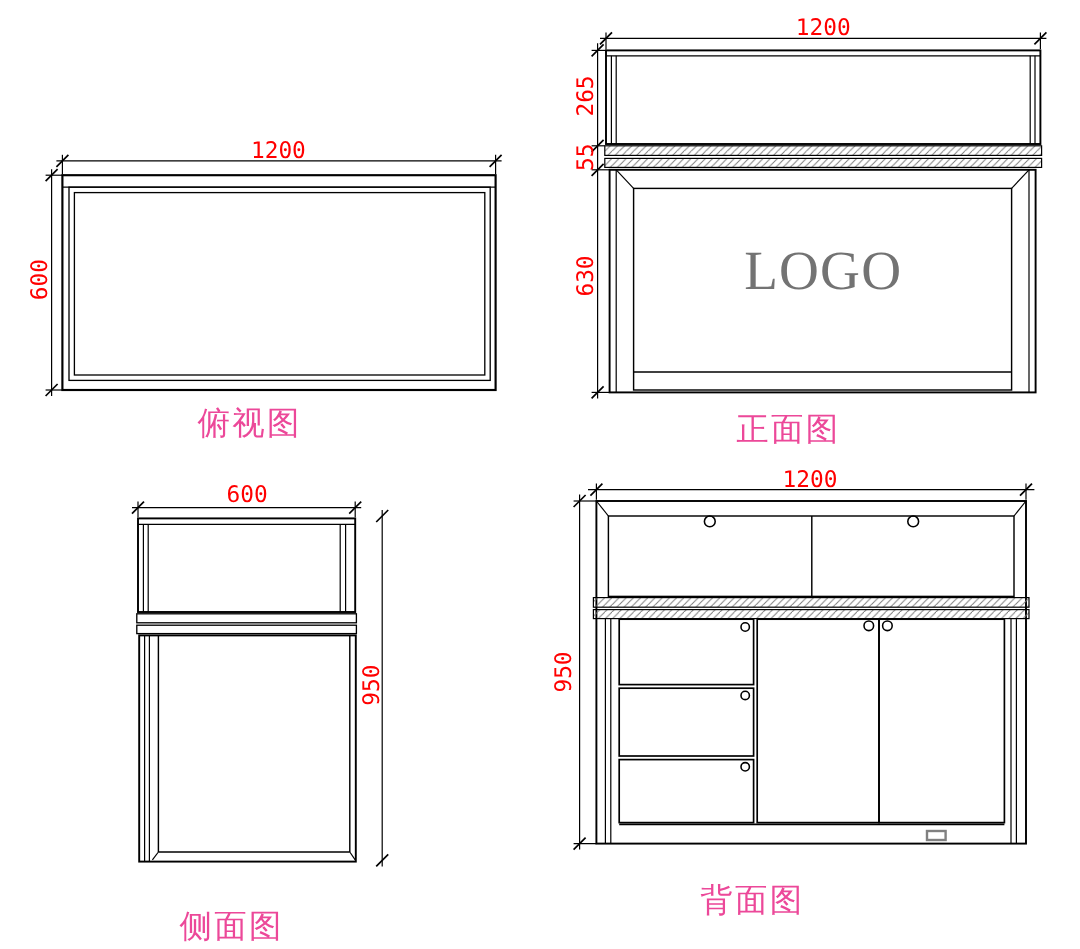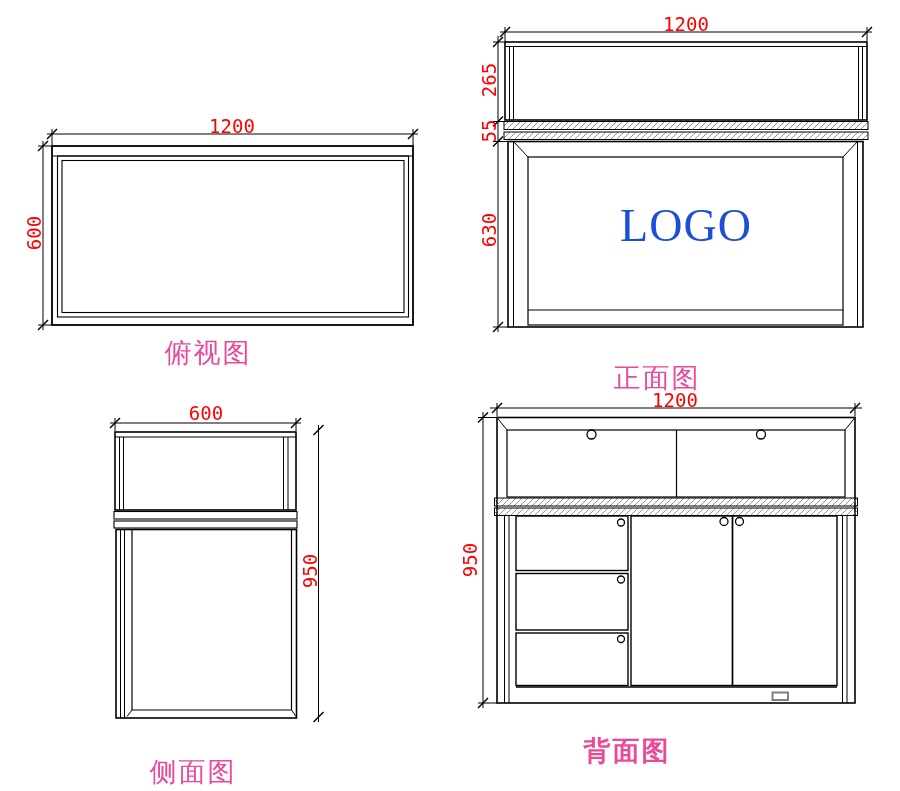--- a/index.html
+++ b/index.html
@@ -26,21 +26,21 @@
     color:#ec4899;
     font-family:"Liberation Sans",sans-serif;
     font-size:27px;
     line-height:1;
     transform:translate(-50%,-50%);
     white-space:nowrap;
     letter-spacing:2px;
   }
   .logo{
     position:absolute;
-    color:#1d4ed8;
+    color:#737373;
     font-family:"Liberation Serif",serif;
     font-size:46px;
     line-height:1;
     transform:translate(-50%,-50%);
     letter-spacing:1px;
     white-space:nowrap;
   }
 </style>
 </head>
 <body>
@@ -200,17 +200,17 @@
 
   <div class="dim" style="left:206px;top:413px;">600</div>
   <div class="dim vert" style="left:310px;top:571px;">950</div>
 
   <div class="dim" style="left:675px;top:400px;">1200</div>
   <div class="dim vert" style="left:470px;top:560px;">950</div>
 
   <div class="logo" style="left:686px;top:226px;">LOGO</div>
 
   <div class="caption" style="left:208px;top:353px;">俯视图</div>
-  <div class="caption" style="left:657px;top:358px;margin-top:20px;">正面图</div>
+  <div class="caption" style="left:657px;top:358px;">正面图</div>
   <div class="caption" style="left:193px;top:772px;">侧面图</div>
-  <div class="caption" style="left:627px;top:751px;font-weight:bold;">背面图</div>
+  <div class="caption" style="left:627px;top:751px;">背面图</div>
 
 </div>
 
 </body></html>

